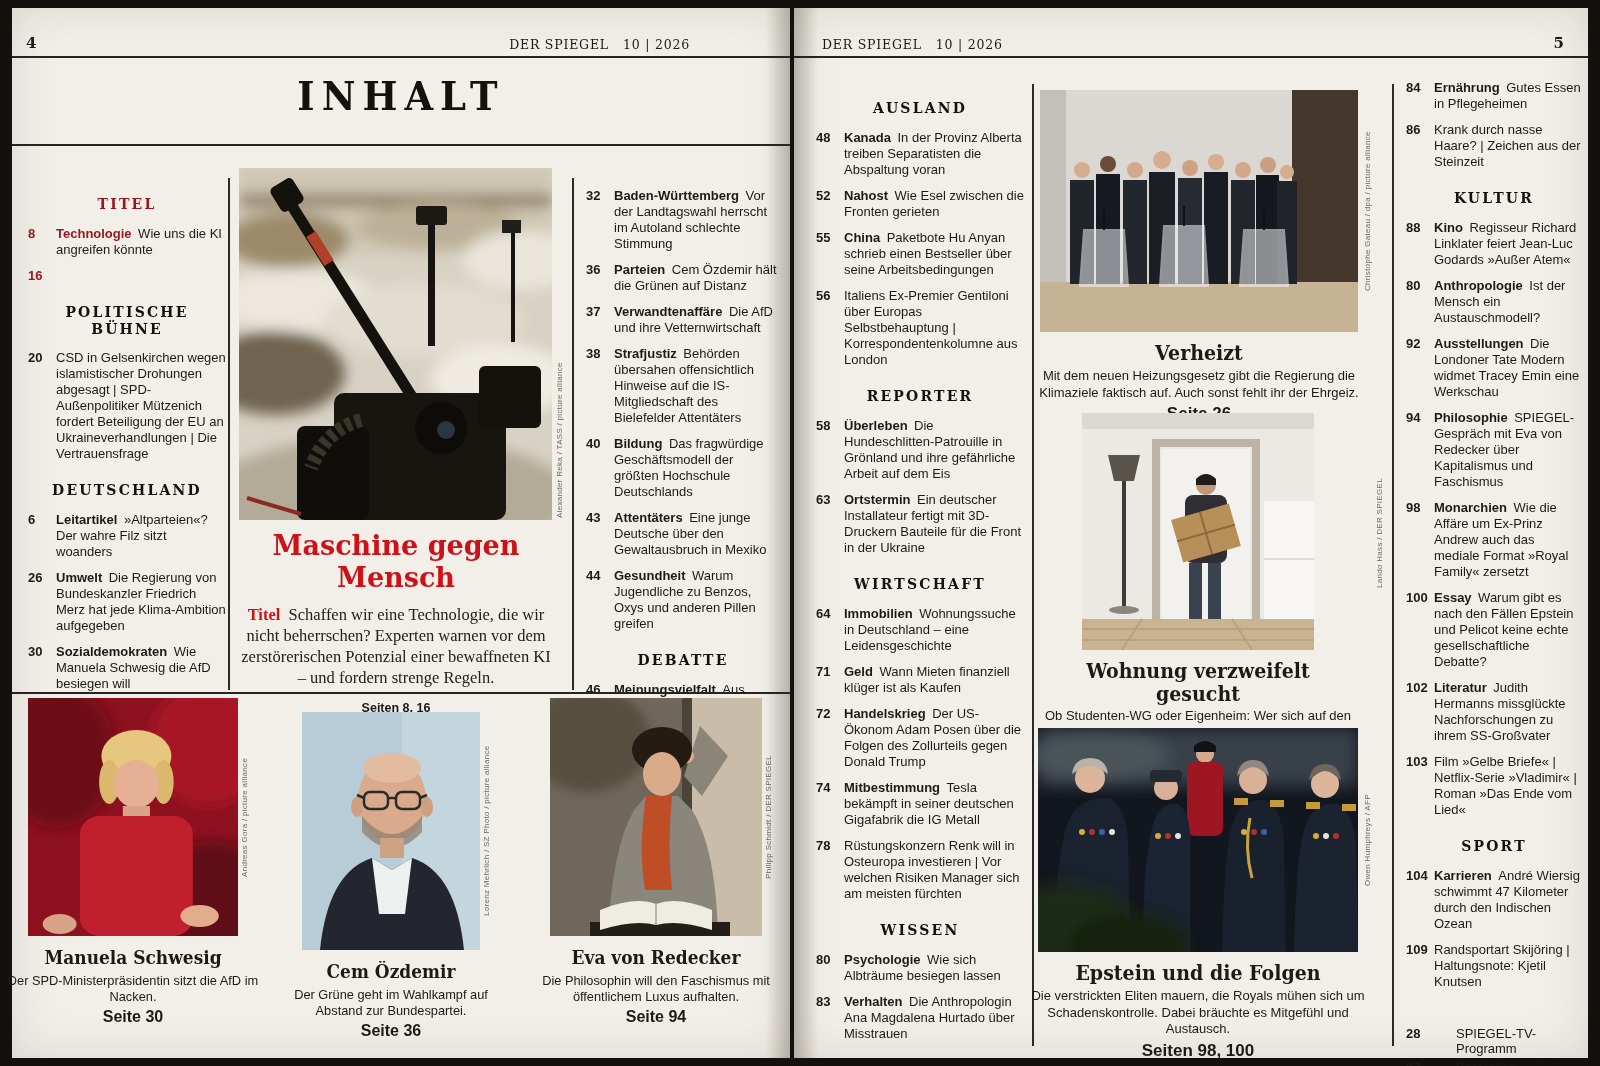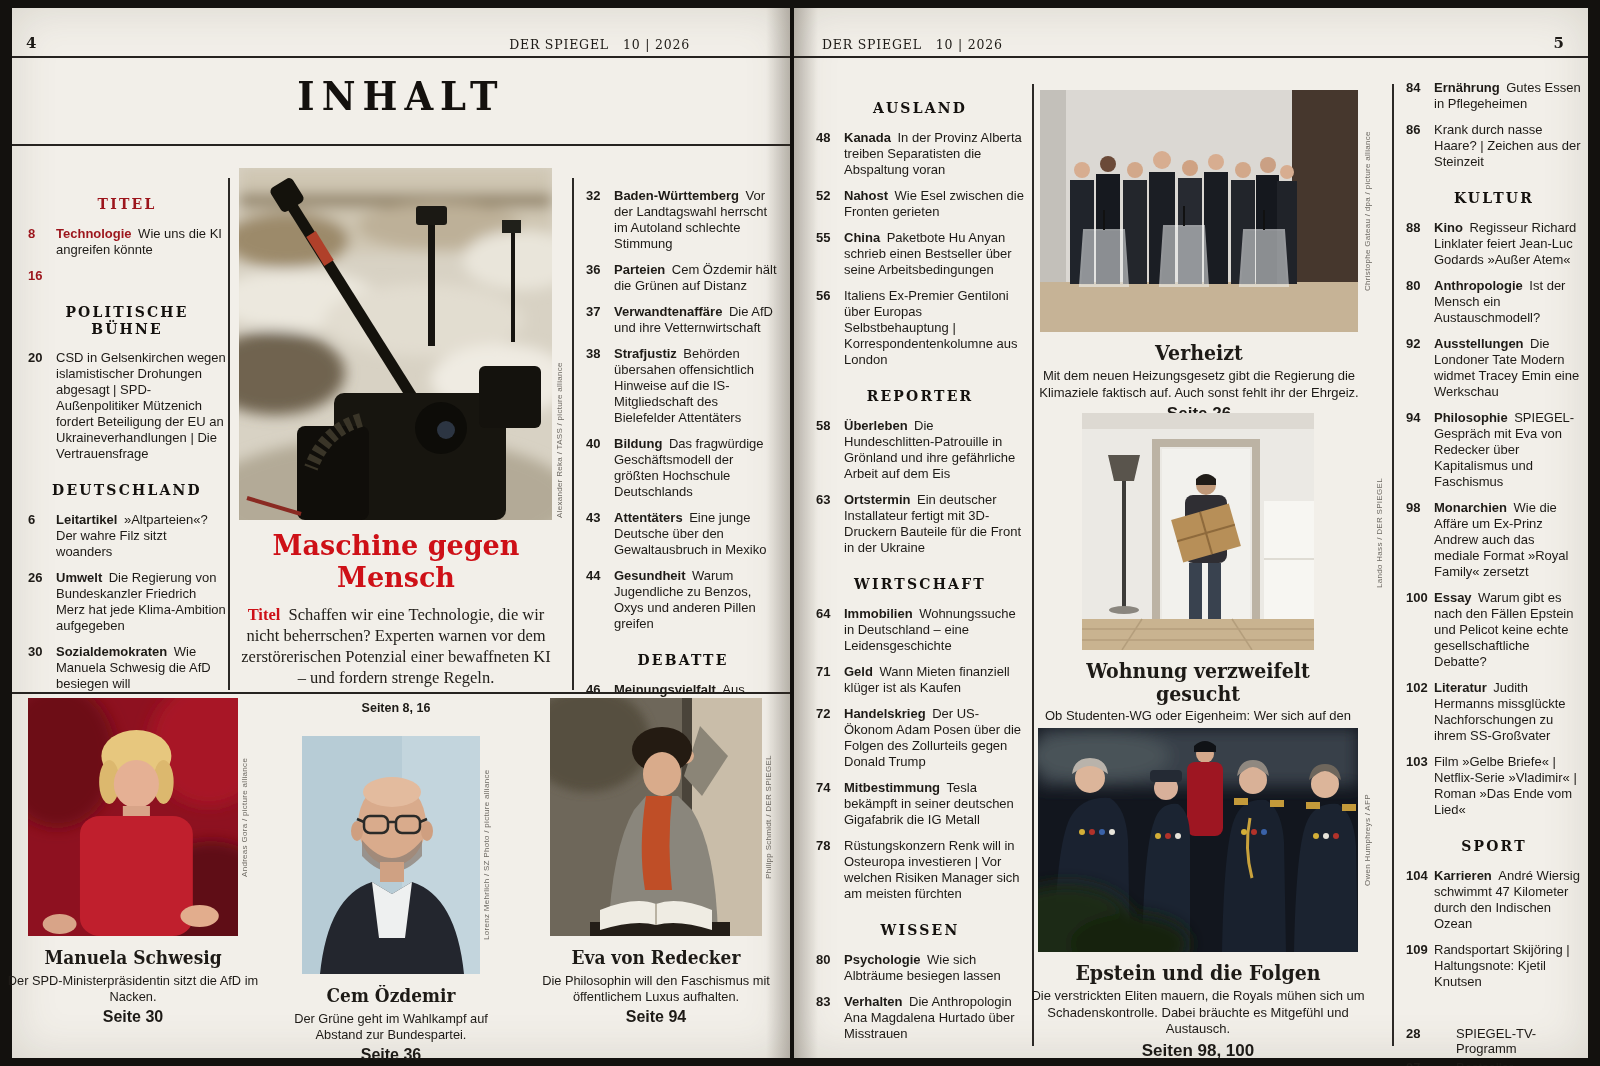--- a/index.html
+++ b/index.html
@@ -203,21 +203,21 @@
           <ellipse cx="152" cy="218" rx="17" ry="11" fill="#e2ad8d"></ellipse>
           <ellipse cx="28" cy="226" rx="15" ry="10" fill="#d8a488"></ellipse>
         </svg>
       </figure>
       <div class="credit-v" style="right:-11px;top:0;height:238px;">Andreas Gora / picture alliance</div>
       <div class="cap-name">Manuela Schwesig</div>
       <div class="cap-text">Der SPD-Ministerpräsidentin sitzt die AfD im Nacken.</div>
       <div class="cap-page">Seite 30</div>
     </div>
 
-    <div class="portrait" style="left:290px;top:728px;width:178px;">
+    <div class="portrait" style="left:290px;top:704px;width:178px;">
       <figure class="photo" style="height:238px;">
         <svg viewBox="0 0 178 238" preserveAspectRatio="none">
           <rect width="178" height="238" fill="#b7ccd6"></rect>
           <rect x="100" width="78" height="238" fill="#c3d5dd"></rect>
           <ellipse cx="90" cy="88" rx="34" ry="42" fill="#d9ab8c"></ellipse>
           <ellipse cx="90" cy="56" rx="29" ry="15" fill="#e3bb9e"></ellipse>
           <ellipse cx="55" cy="95" rx="6" ry="10" fill="#cf9f80"></ellipse>
           <ellipse cx="125" cy="95" rx="6" ry="10" fill="#cf9f80"></ellipse>
           <path d="M60,104 Q90,140 120,104 L120,120 Q90,152 60,120 Z" fill="#8d7f74" opacity="0.75"></path>
           <g stroke="#2a2a28" stroke-width="2.5" fill="none">

